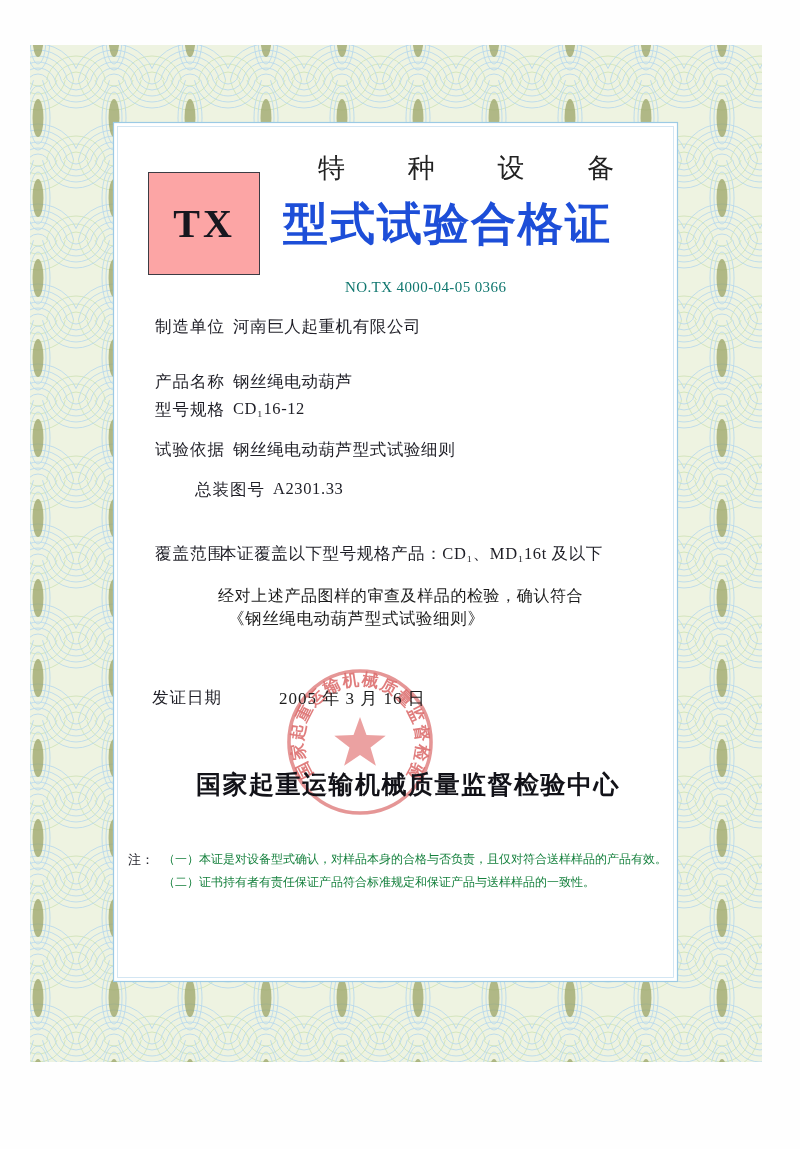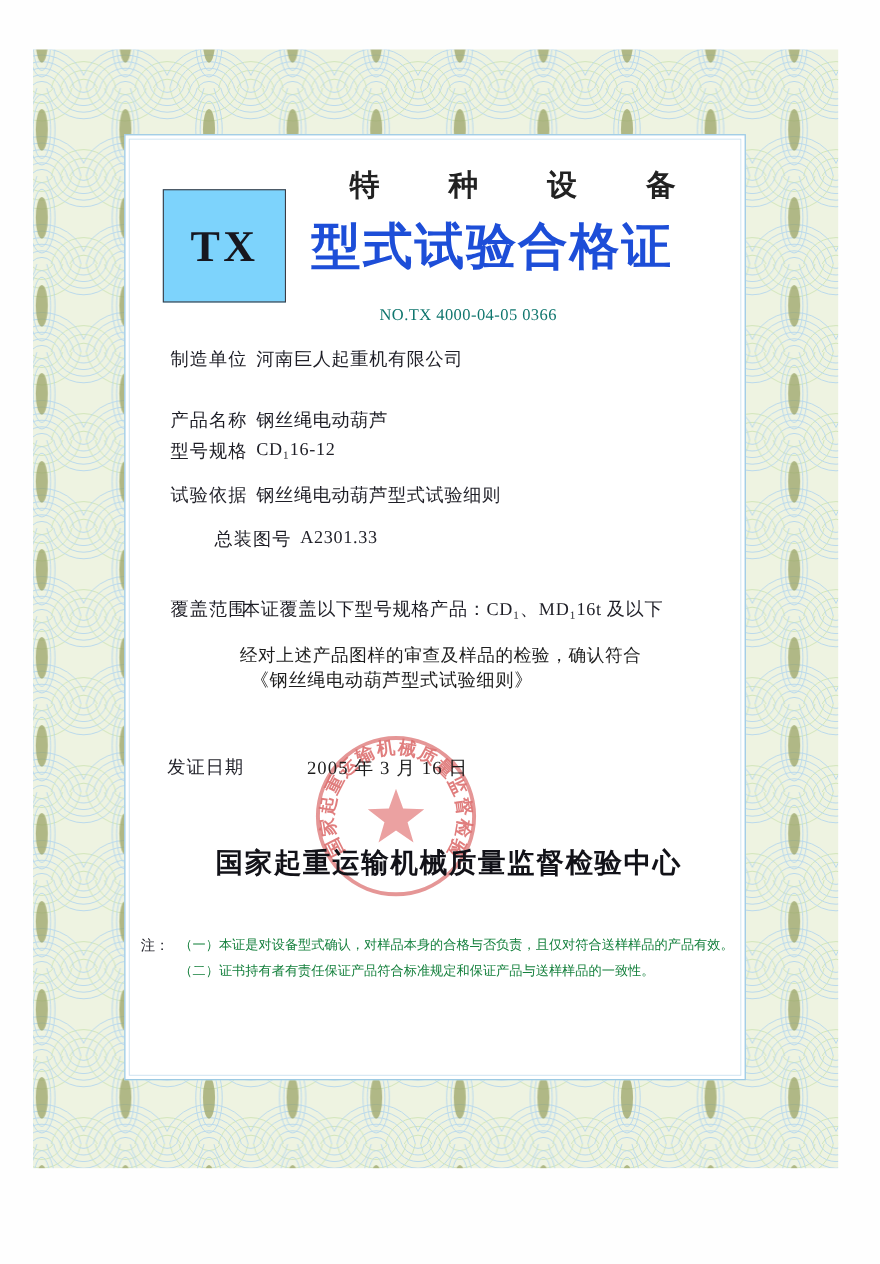--- a/index.html
+++ b/index.html
@@ -11,24 +11,24 @@
     overflow: hidden;
     font-family: "Liberation Serif", "DejaVu Serif", serif;
     color: #1c1c1c;
   }
   .border-svg, .seal-svg { position: absolute; }
   .border-svg { left: 0; top: 0; }
   .seal-svg { left: 280px; top: 662px; z-index: 1; }
   .content { position: absolute; left: 0; top: 0; width: 800px; height: 1149px; z-index: 2; }
   .abs { position: absolute; white-space: nowrap; }
 
-  .category-title { left: 318px; top: 150px; font-size: 27px; font-weight: 700; letter-spacing: 28px; color: #222; }
+  .category-title { left: 318px; top: 150px; font-size: 27px; font-weight: 400; letter-spacing: 28px; color: #222; }
   .tx-box {
     left: 148px; top: 172px; width: 110px; height: 101px;
-    border: 1.5px solid #3c3c44; background: #7dd3fc;
+    border: 1.5px solid #3c3c44; background: #fca5a5;
     display: flex; align-items: center; justify-content: center;
   }
   .tx-box span { font-size: 40px; font-weight: bold; letter-spacing: 3px; color: #17171f; }
   .main-title { left: 283px; top: 194px; font-size: 45px; font-weight: bold; letter-spacing: 2px; color: #1d4ed8; }
   .cert-no { left: 345px; top: 279px; font-size: 15px; letter-spacing: 0.4px; color: #0f766e; }
 
   .field-label { font-size: 16.5px; letter-spacing: 1px; color: #1e1e26; font-weight: 500; }
   .field-value { font-size: 16.5px; letter-spacing: 0.6px; color: #1e1e26; }
   .r1 { top: 316px; } .r2 { top: 371px; } .r3 { top: 399px; text-align: right; } .r4 { top: 439px; } .r5 { top: 479px; margin-left: 40px; }
   .lx { left: 155px; } .vx { left: 233px; }

